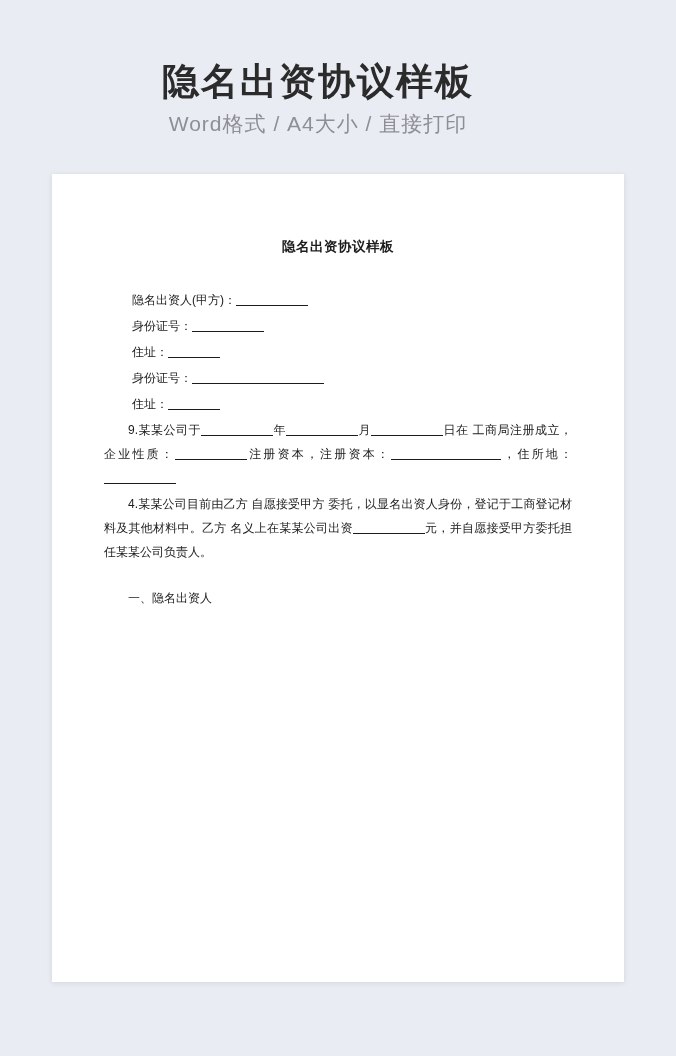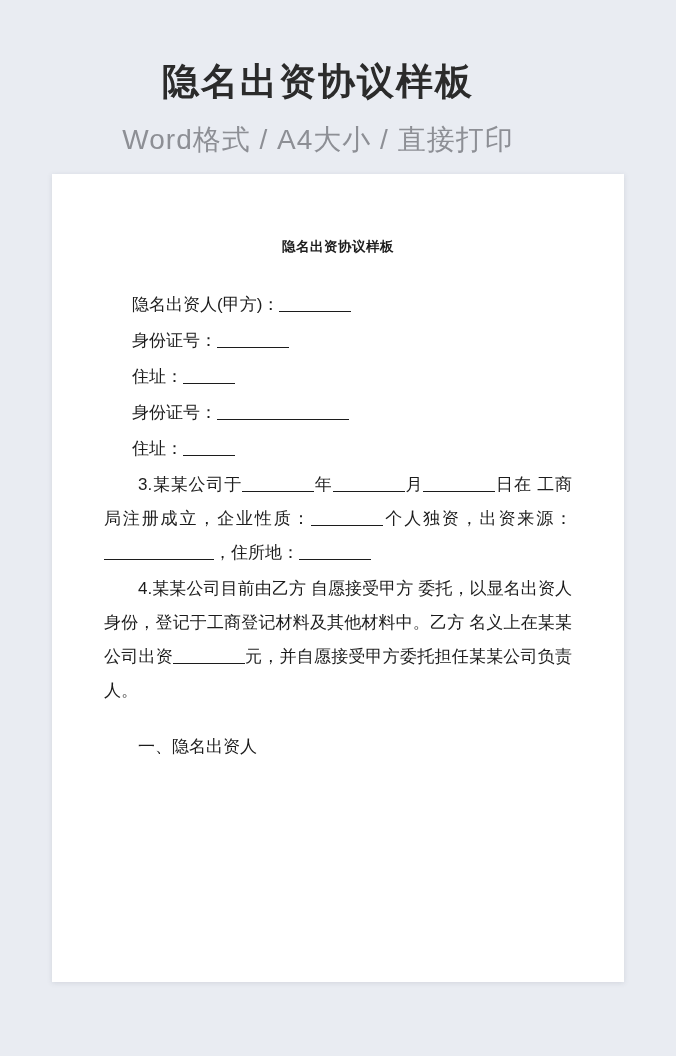--- a/index.html
+++ b/index.html
@@ -26,22 +26,22 @@
   }
   .banner-title {
     font-size: 37px;
     font-weight: bold;
     color: #2b2b2b;
     letter-spacing: 2px;
     line-height: 1.2;
     margin: 0;
   }
   .banner-sub {
-    margin-top: 17px;
-    font-size: 28px;
+    margin-top: 6px;
+    font-size: 21px;
     color: #8d8f95;
     letter-spacing: 1px;
     font-weight: normal;
   }
   .doc-shadow {
     position: absolute;
     left: 52px;
     top: 174px;
     width: 572px;
     height: 808px;
@@ -55,21 +55,21 @@
   }
   .doc-title {
     text-align: center;
     font-size: 13.5px;
     font-weight: bold;
     color: #1c1c1c;
     letter-spacing: 0.5px;
     margin: 0 0 32px 0;
   }
   .doc-body {
-    font-size: 17px;
+    font-size: 12px;
     color: #1c1c1c;
     line-height: 2.0;
     text-align: justify;
   }
   .doc-body p {
     margin: 0 0 2px 0;
   }
   .indent1 {
     text-indent: 2em;
   }
@@ -107,21 +107,21 @@
 
         <p class="indent-field"><span>身份证号：</span><span class="blank-m"></span></p>
 
         <p class="indent-field"><span>住址：</span><span class="blank-s"></span></p>
 
 
         <p class="indent-field"><span>身份证号：</span><span class="blank-xl"></span></p>
 
         <p class="indent-field"><span>住址：</span><span class="blank-s"></span></p>
 
-        <p class="indent1"><span>3.某某公司于</span><span class="blank-m"></span><span>年</span><span class="blank-m"></span><span>月</span><span class="blank-m"></span><span>日在 工商局注册成立，企业性质：</span><span class="blank-m"></span><span>个人独资，出资来源：</span><span class="blank-l"></span><span>，住所地：</span><span class="blank-m"></span></p>
+        <p class="indent1"><span>9.某某公司于</span><span class="blank-m"></span><span>年</span><span class="blank-m"></span><span>月</span><span class="blank-m"></span><span>日在 工商局注册成立，企业性质：</span><span class="blank-m"></span><span>注册资本，注册资本：</span><span class="blank-l"></span><span>，住所地：</span><span class="blank-m"></span></p>
 
 
         <p class="indent1"><span>4.某某公司目前由乙方 自愿接受甲方 委托，以显名出资人身份，登记于工商登记材料及其他材料中。乙方 名义上在某某公司出资</span><span class="blank-m"></span><span>元，并自愿接受甲方委托担任某某公司负责人。</span></p>
 
 
         <div class="gap-row"></div>
 
 
         <p class="section-head">一、隐名出资人</p>
 

